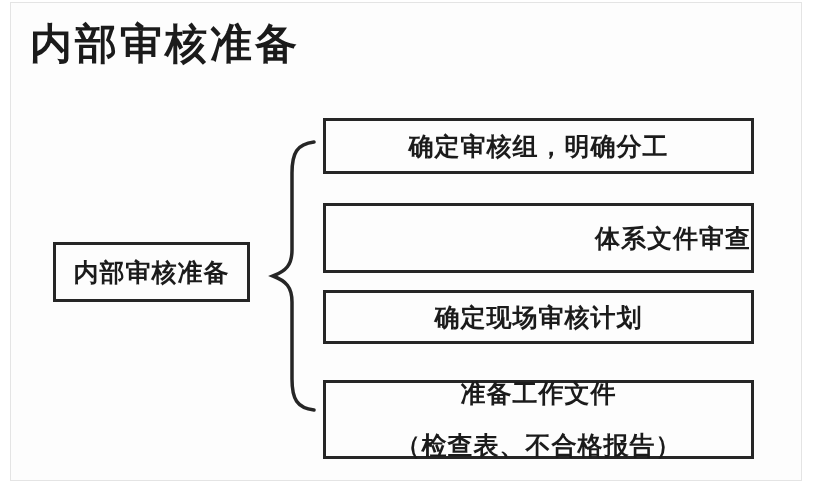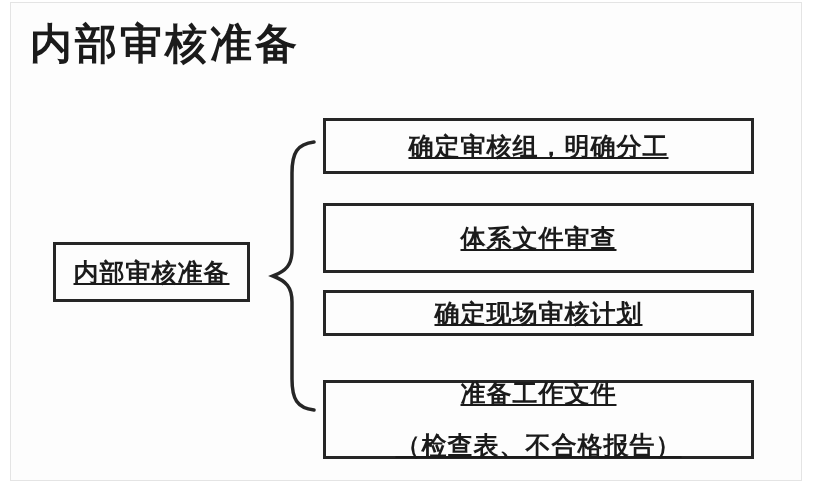--- a/index.html
+++ b/index.html
@@ -39,40 +39,39 @@
     border: 3px solid #262626;
     background: #fdfdfd;
     box-sizing: border-box;
     display: flex;
     flex-direction: column;
     justify-content: center;
     align-items: center;
     text-align: center;
     font-weight: bold;
     white-space: nowrap;
-    text-decoration: underline;
   }
   .root-node {
     left: 53px;
     top: 242px;
     width: 197px;
     height: 60px;
     font-size: 25px;
     letter-spacing: 1px;
   }
   .item {
     left: 323px;
     width: 431px;
     font-size: 25px;
     line-height: 31px;
     letter-spacing: 1px;
   }
   .item-0 { top: 118px; height: 56px; }
-  .item-1 { top: 203px; height: 70px; }
-  .item-2 { top: 290px; height: 46px; }
+  .item-1 { top: 203px; height: 70px; align-items: flex-end; }
+  .item-2 { top: 290px; height: 54px; }
   .item-3 { top: 380px; height: 79px; gap: 21px; }
   .brace {
     position: absolute;
     left: 266px;
     top: 138px;
     width: 52px;
     height: 276px;
   }
 </style>
 </head>

